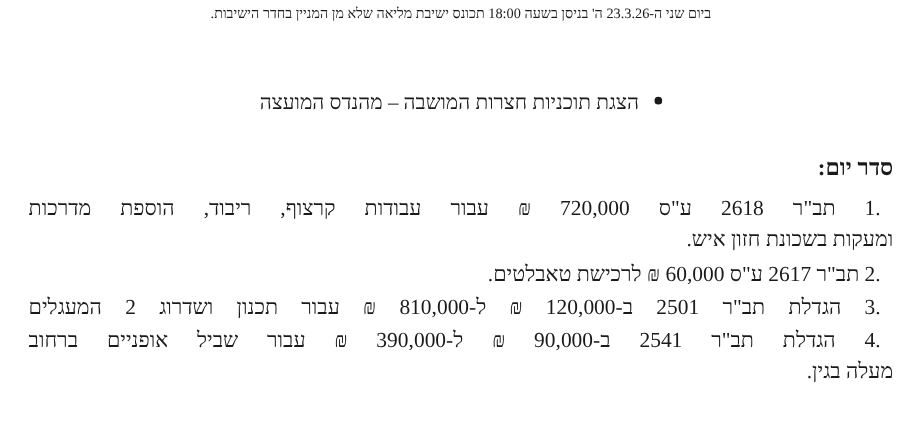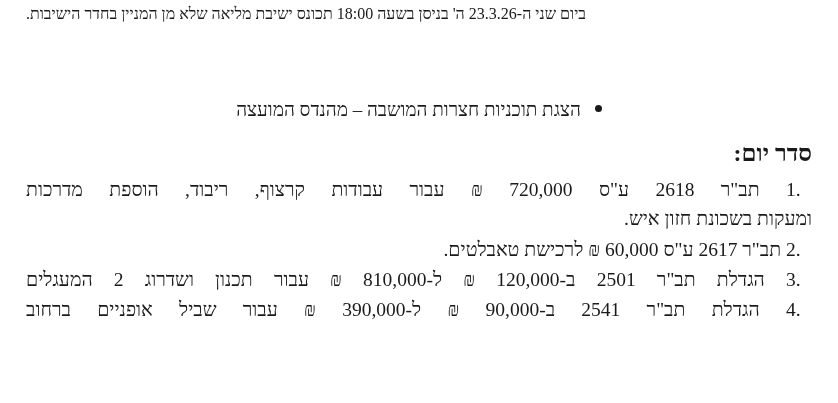--- a/index.html
+++ b/index.html
@@ -20,32 +20,32 @@
     width: 838px;
     height: 403px;
     padding: 0;
     box-sizing: border-box;
   }
   .intro {
     position: absolute;
     top: 2px;
     right: 26px;
     left: 26px;
-    font-size: 16px;
+    font-size: 13px;
     line-height: 1.52;
-    text-align: left;
+    text-align: center;
   }
   .bullet-block {
     position: absolute;
     top: 80px;
     right: 26px;
     left: 26px;
   }
   ul.bullets {
-    margin: 16px;
+    margin: 0;
     padding: 0;
     list-style: none;
   }
   ul.bullets li {
     position: relative;
     font-size: 19px;
     line-height: 1.5;
     text-align: center;
     padding-right: 0;
   }
@@ -57,21 +57,21 @@
     background: #1a1a1a;
     vertical-align: middle;
     margin-left: 14px;
     position: relative;
     top: -3px;
   }
   .agenda-title {
     position: absolute;
     top: 140px;
     right: 26px;
-    font-size: 24px;
+    font-size: 21px;
     font-weight: bold;
     text-align: right;
   }
   .agenda-list {
     position: absolute;
     top: 175px;
     right: 26px;
     left: 26px;
   }
   ol.items {
@@ -151,17 +151,18 @@
         <span class="item-first-line">
           <span class="num">3</span>
           <span class="txt">הגדלת תב"ר 2501 ב-120,000 ₪ ל-810,000 ₪ עבור תכנון ושדרוג 2 המעגלים</span>
         </span>
       </li>
       <li>
         <span class="item-first-line">
           <span class="num">4</span>
           <span class="txt">הגדלת תב"ר 2541 ב-90,000 ₪ ל-390,000 ₪ עבור שביל אופניים ברחוב</span>
         </span>
+        <span class="line2">מעלה בגין.</span>
       </li>
     </ol>
   </div>
 
 </div>
 
 </body></html>

